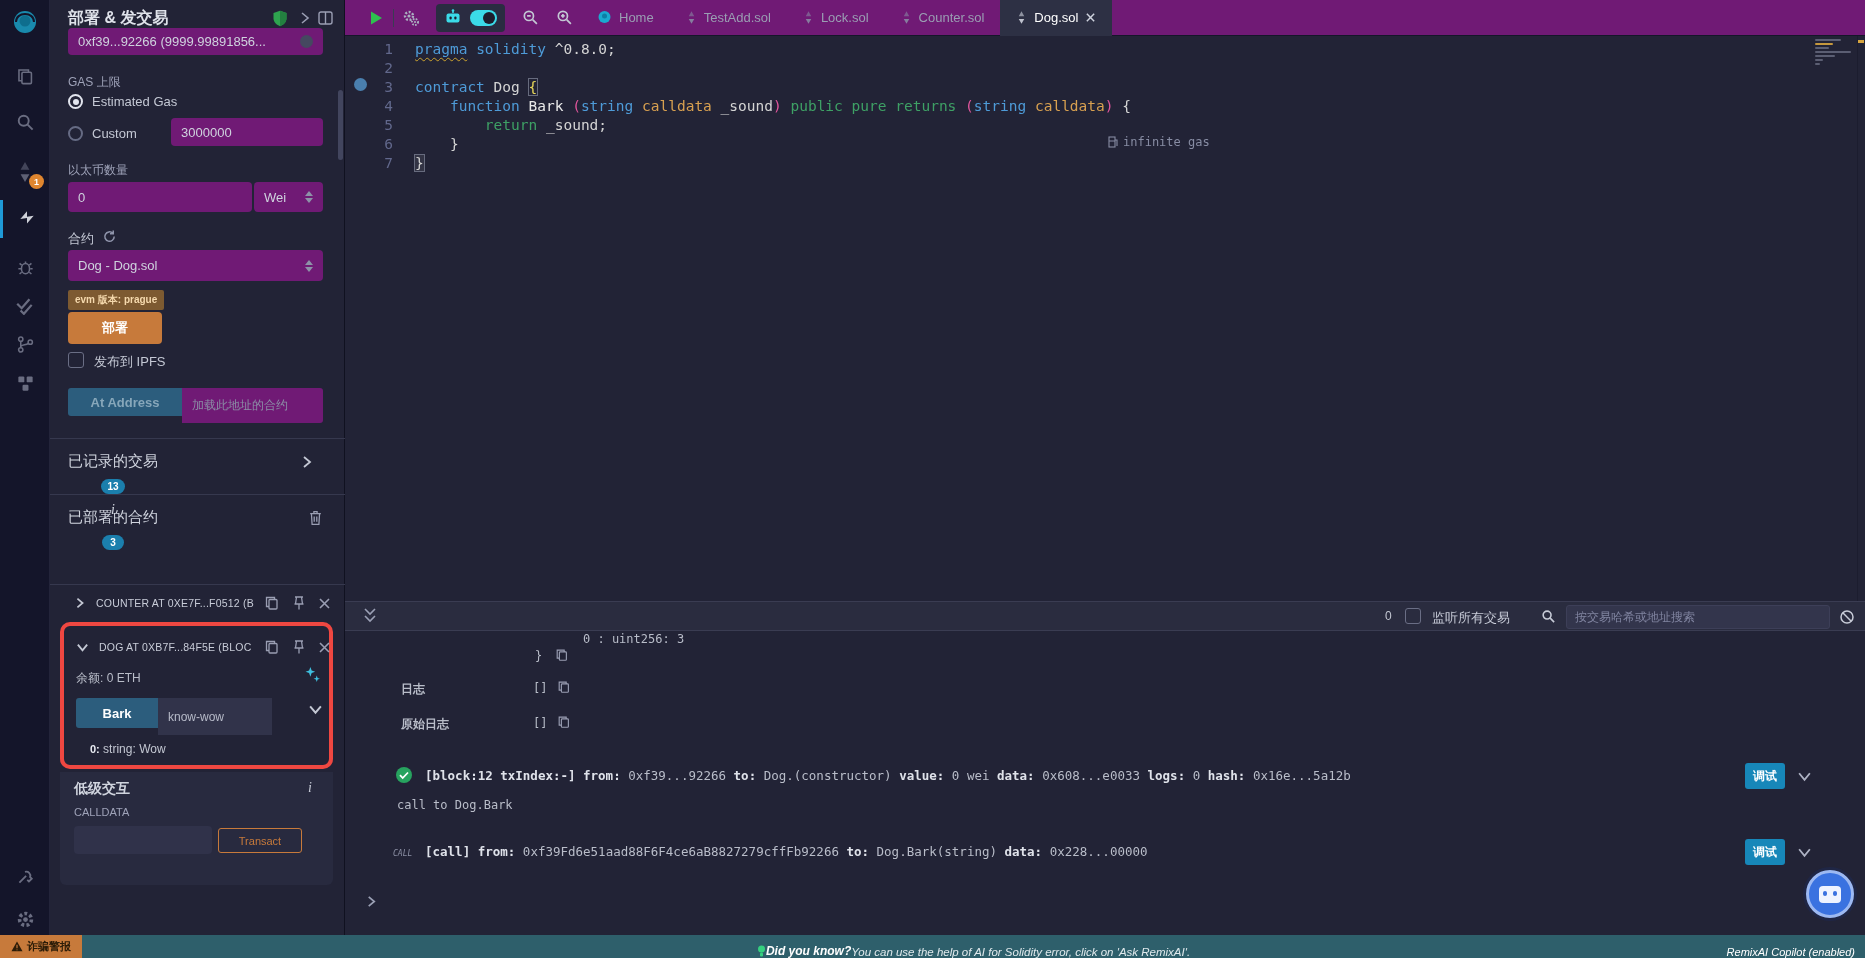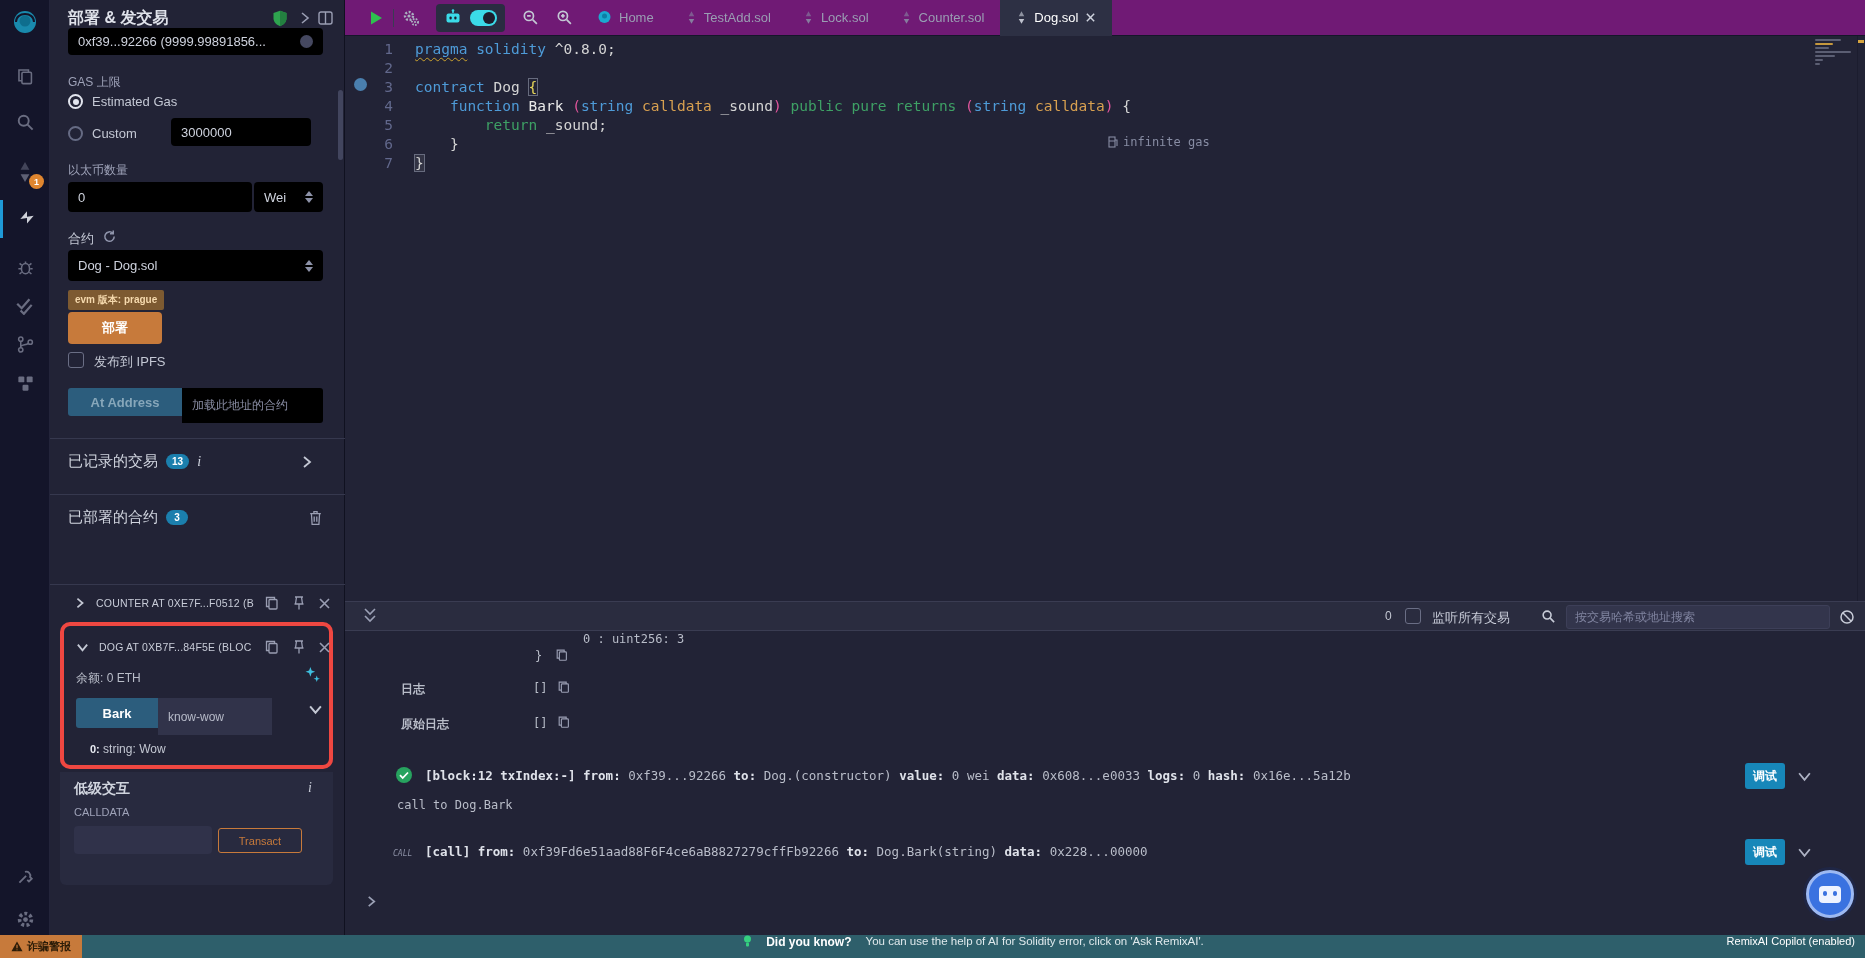--- a/index.html
+++ b/index.html
@@ -13,34 +13,34 @@
   
   #iconbar { position:absolute; left:0; top:0; width:50px; height:958px; background:#14152a; border-right:1px solid #23243a; z-index:5; }
   .ibar-item { position:absolute; left:0; width:50px; height:38px; display:flex; align-items:center; justify-content:center; }
   .ibar-item svg { opacity:.85; }
   .ibar-active { border-left:3px solid #1f9ad7; }
   .num-badge { position:absolute; right:6px; bottom:2px; width:15px; height:15px; border-radius:50%; background:#e0862f; color:#fff; font-size:9px; font-weight:bold; display:flex; align-items:center; justify-content:center; }
 
   
   #sidepanel { position:absolute; left:50px; top:0; width:295px; height:958px; background:#222336; border-right:1px solid #101120; z-index:4; }
   .pn-title { position:absolute; left:18px; top:8px; font-size:16px; font-weight:bold; color:#dfe2ea; }
-  .fieldbox { position:absolute; background:#000000; border-radius:4px; color:#cfd3de; font-size:13px; display:flex; align-items:center; padding:0 10px; }
+  .fieldbox { position:absolute; background:#701a75; border-radius:4px; color:#cfd3de; font-size:13px; display:flex; align-items:center; padding:0 10px; }
   .lbl { position:absolute; font-size:12px; color:#9ea2b8; }
   .lbl-md { position:absolute; font-size:13px; color:#c4c8d4; }
   .radio { position:absolute; width:15px; height:15px; border-radius:50%; border:2px solid #666b84; }
   .radio.sel { border-color:#e2e5ee; }
   .radio.sel::after { content:""; position:absolute; left:2.5px; top:2.5px; width:6px; height:6px; border-radius:50%; background:#e2e5ee; }
   .stepper { margin-left:auto; display:flex; flex-direction:column; gap:2px; align-items:center; }
   .stepper i { width:0; height:0; border-left:4px solid transparent; border-right:4px solid transparent; }
   .stepper .up { border-bottom:5px solid #8d92a8; }
   .stepper .dn { border-top:5px solid #8d92a8; }
   .badge-pill { display:inline-flex; align-items:center; justify-content:center; min-width:22px; height:15px; padding:0 6px; border-radius:8px; background:#1b7fad; color:#fff; font-size:10px; font-weight:bold; }
   .checkbox { position:absolute; width:16px; height:16px; border:1px solid #6a6e85; border-radius:3px; background:transparent; }
   .divider { position:absolute; left:0; width:295px; height:1px; background:#36384e; }
-  .sec-title { position:absolute; left:18px; font-size:15px; color:#d0d4de; display:flex; align-items:center; gap:8px; }
+  .sec-title { position:absolute; left:18px; font-size:15px; color:#d0d4de; display:flex; align-items:center; gap:8px;flex-direction:column; }
   .contract-row { position:absolute; left:0; width:295px; height:34px; display:flex; align-items:center; }
   .contract-row .cr-label { font-size:10.5px; color:#c8ccd8; letter-spacing:.2px; }
   .cr-icons { position:absolute; right:14px; display:flex; gap:12px; align-items:center; }
   .btn-blue { background:#2c5d7d; color:#fff; font-weight:bold; font-size:13px; display:flex; align-items:center; justify-content:center; border-radius:3px; }
   .btn-orange { background:#c77a3b; color:#fff; font-weight:bold; font-size:13px; display:flex; align-items:center; justify-content:center; border-radius:4px; }
   #redbox { position:absolute; left:10px; top:622px; width:273px; height:147px; border:4px solid #ef4741; border-radius:10px; }
   #lowlevel { position:absolute; left:10px; top:772px; width:273px; height:113px; background:#282a3f; border-radius:0 0 6px 6px; }
   .panel-scroll { position:absolute; left:288px; top:90px; width:5px; height:70px; background:#42455e; border-radius:3px; }
 
   
@@ -83,21 +83,21 @@
   .term-search::placeholder { color:#8084a0; }
 
   #ai-float { position:absolute; left:1461px; top:870px; width:48px; height:48px; border-radius:50%; background:#3a72e0; border:3px solid #9db9f2; box-shadow:0 0 0 3px rgba(30,40,80,.6); display:flex; align-items:center; justify-content:center; }
   .ai-face { width:22px; height:17px; background:#eef3ff; border-radius:4px; position:relative; }
   .ai-face::before,.ai-face::after { content:""; position:absolute; top:5px; width:4px; height:5px; border-radius:2px; background:#3a72e0; }
   .ai-face::before { left:4px; } .ai-face::after { right:4px; }
 
   
   #statusbar { position:absolute; left:0; bottom:0; width:1865px; height:23px; display:flex; align-items:stretch; z-index:10; }
   #scam-badge { width:82px; background:#c77a3b; color:#2d1d08; font-size:11px; font-weight:bold; display:flex; align-items:center; justify-content:center; gap:4px; }
-  #status-teal { flex:1; background:#2e5f6b; display:flex; align-items:flex-start; justify-content:center; gap:14px; position:relative; }
+  #status-teal { flex:1; background:#2e5f6b; display:flex; align-items:flex-end; justify-content:center; gap:0; position:relative;font-style:italic; }
   #status-teal .tip-b { color:#fff; font-size:12px; font-weight:bold; }
   #status-teal .tip-n { color:#dfe9ec; font-size:11.5px; }
   #copilot { position:absolute; right:10px; color:#fff; font-size:11px; }
 
   input { outline:none; }
 </style>
 </head>
 <body>
 
 <div id="app">
@@ -198,21 +198,21 @@
     <div class="fieldbox" style="left:18px;top:28px;width:255px;height:27px">
       <span style="overflow:hidden;white-space:nowrap">0xf39...92266 (9999.99891856...</span>
       <span style="margin-left:auto;width:13px;height:13px;border-radius:50%;background:#454860;flex:0 0 13px"></span>
     </div>
 
     <div class="lbl" style="left:18px;top:74px">GAS 上限</div>
     <div class="radio sel" style="left:18px;top:94px"></div>
     <div class="lbl-md" style="left:42px;top:94px">Estimated Gas</div>
     <div class="radio" style="left:18px;top:126px"></div>
     <div class="lbl-md" style="left:42px;top:126px">Custom</div>
-    <input class="fieldbox" style="left: 121px; top: 118px; width: 140px; height: 28px; border: none;" value="3000000">
+    <input class="fieldbox" style="left: 121px; top: 118px; width: 152px; height: 28px; border: none;" value="3000000">
 
     <div class="lbl" style="left:18px;top:162px">以太币数量</div>
     <input class="fieldbox" style="left: 18px; top: 182px; width: 184px; height: 30px; border: none;" value="0">
     <div class="fieldbox" style="left:204px;top:182px;width:69px;height:30px">
       <span>Wei</span>
       <span class="stepper">
           <i class="up"></i>
           <i class="dn"></i>
         </span>
     </div>

